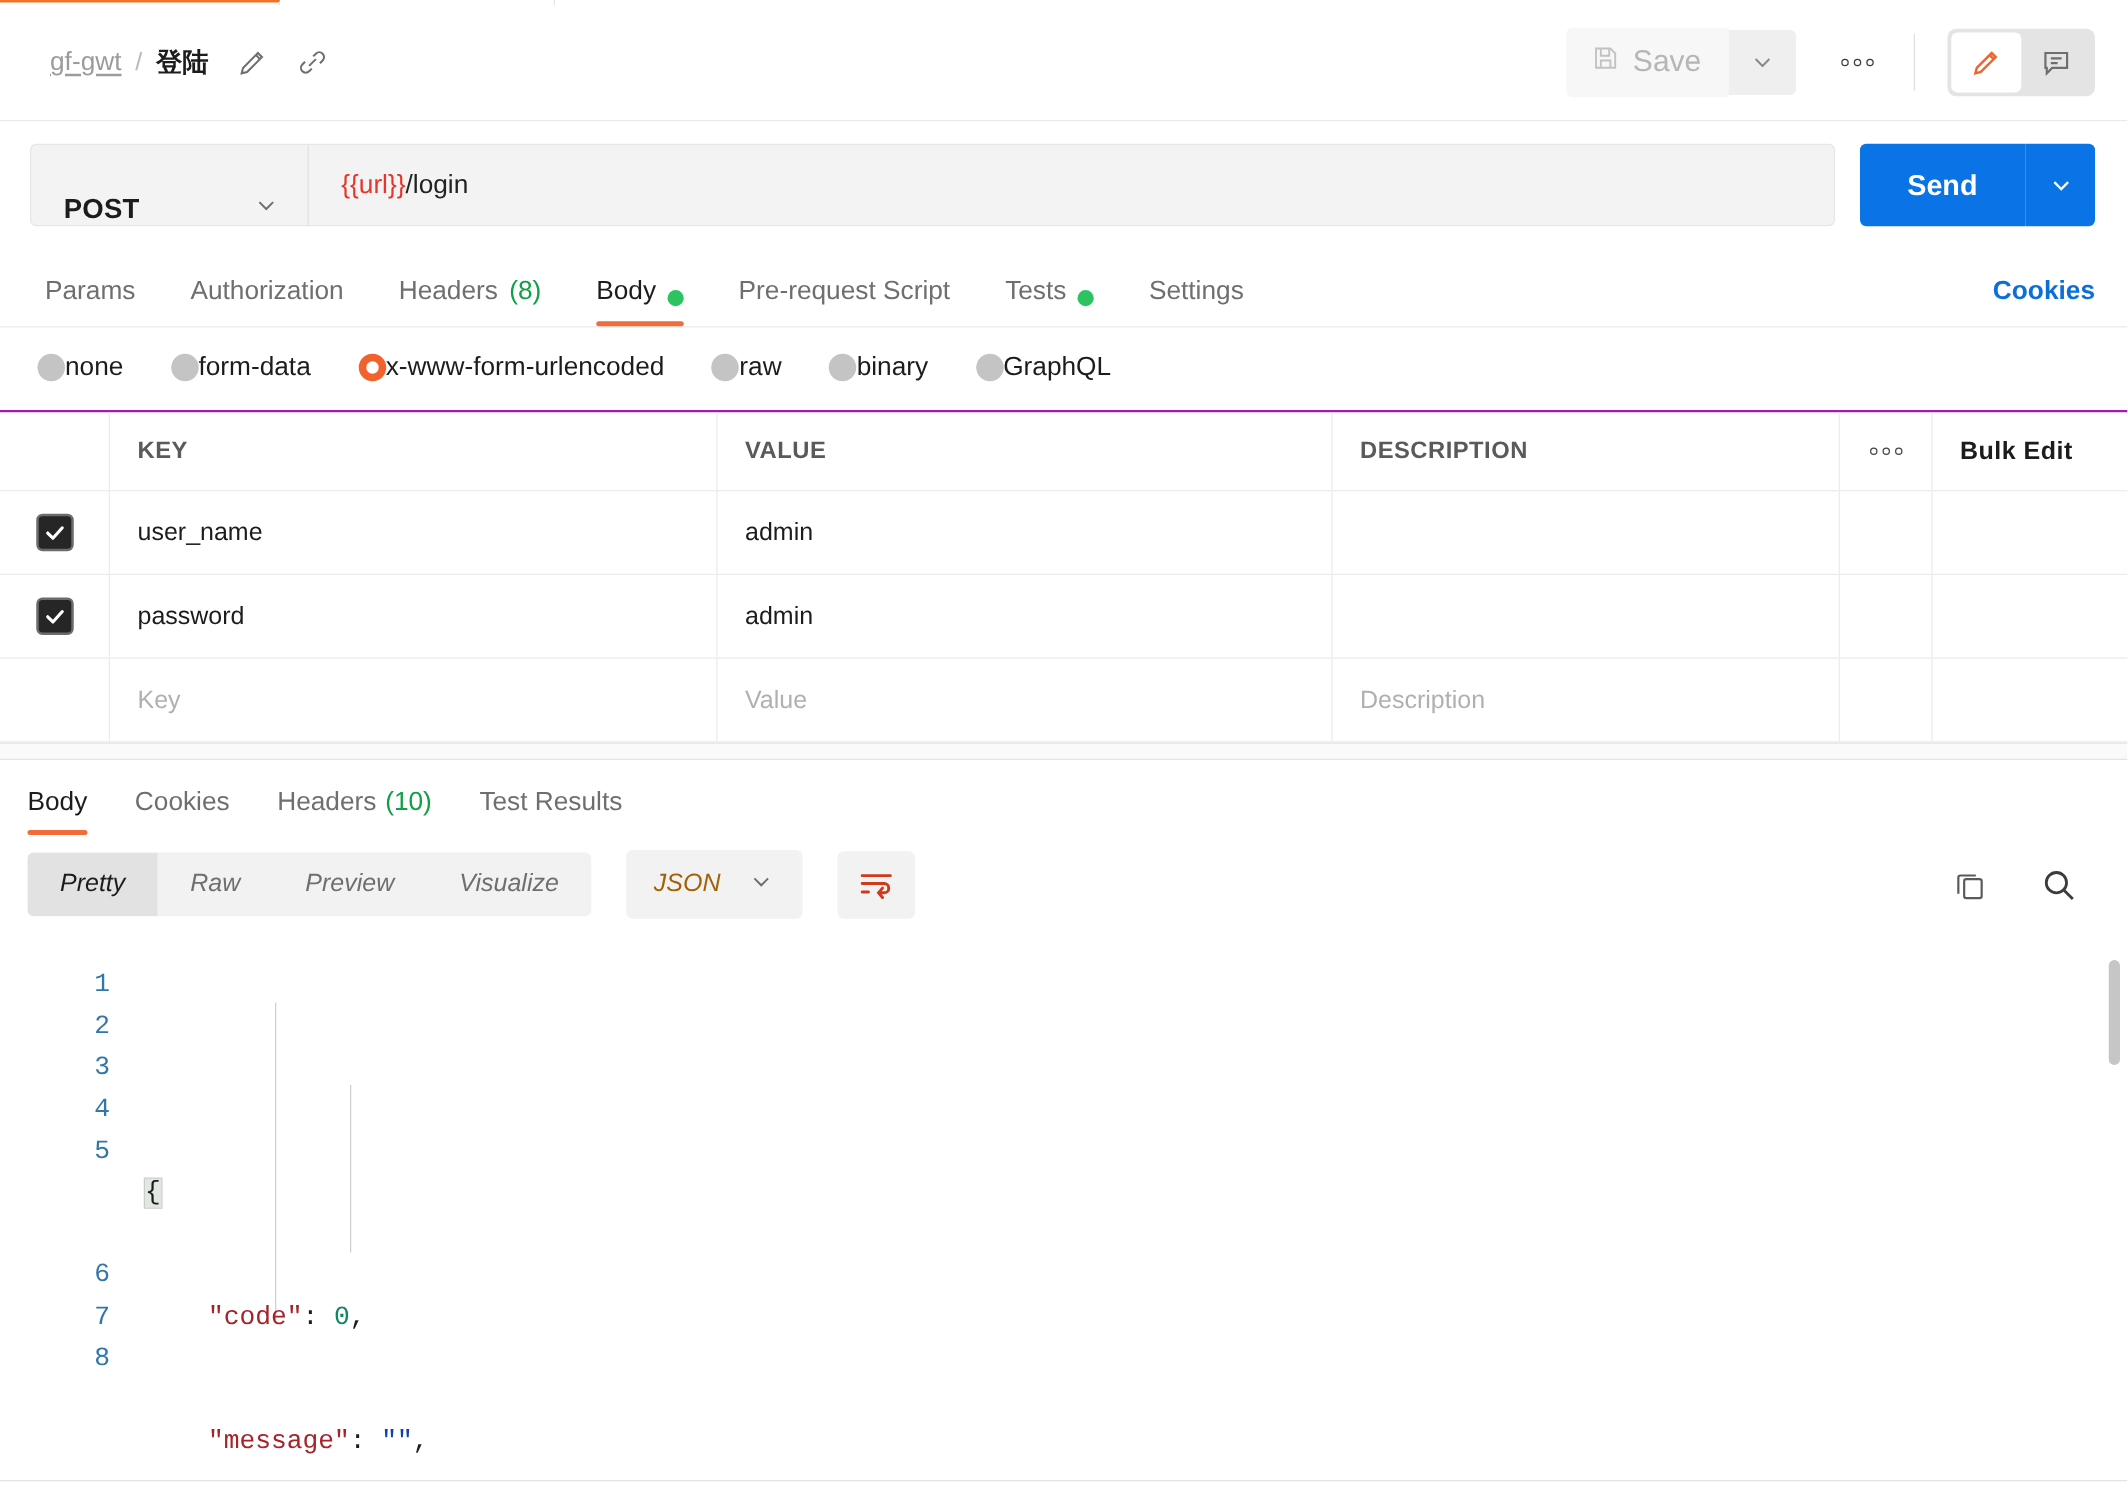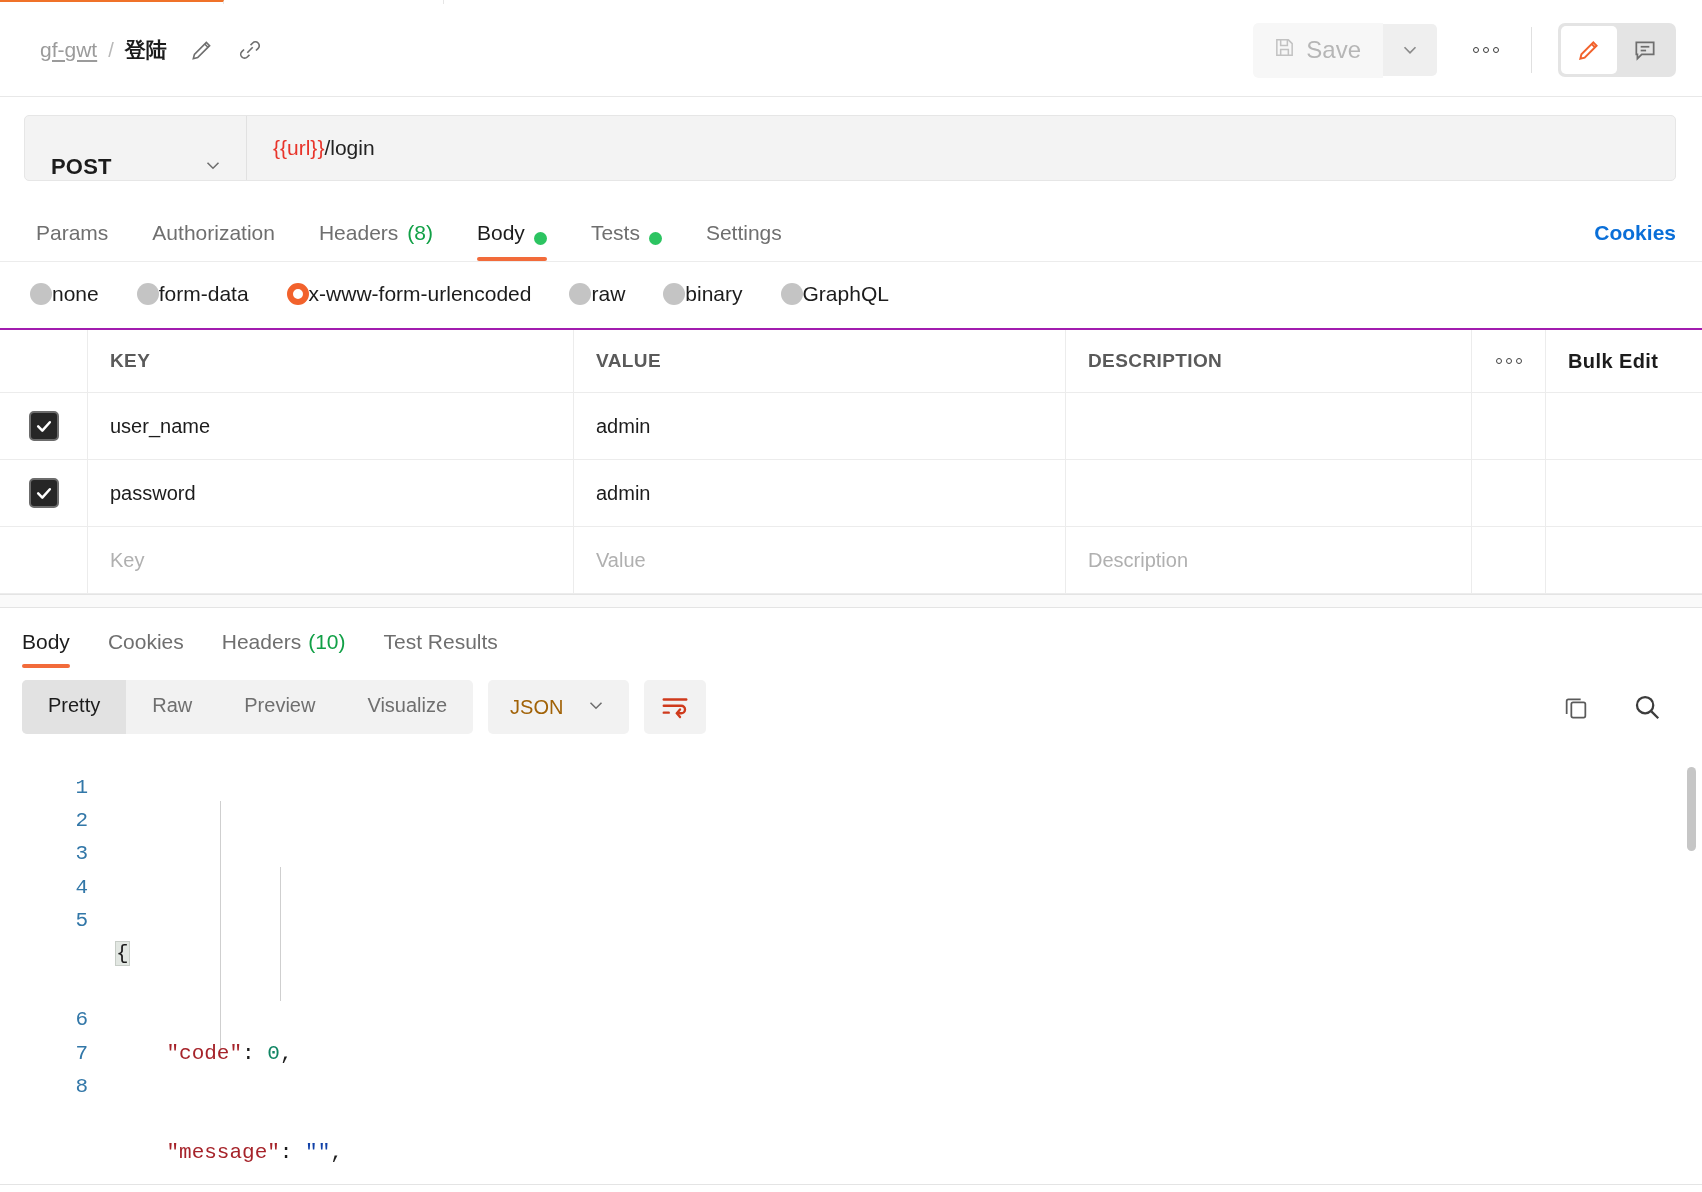--- a/index.html
+++ b/index.html
@@ -152,21 +152,21 @@
   .rstab.active::after {
     content: ""; position: absolute; left: 0; right: 0; bottom: 0; height: 4px;
     background: #f26b3a; border-radius: 2px;
   }
   .resp-meta { margin-left: auto; display: flex; align-items: center; gap: 20px; padding-bottom: 14px; }
   .meta-green { color: #157b36; font-size: 20px; }
   .meta-sep { width: 1px; height: 28px; background: #dcdcdc; }
   .save-resp { color: #0a6fd8; font-weight: 700; font-size: 21px; cursor: pointer; display: flex; align-items: center; gap: 12px; }
 
   
-  .resp-toolbar { display: flex; padding: 12px 26px 14px 22px; gap: 15px; }
+  .resp-toolbar { display: flex; align-items: center; padding: 12px 26px 14px 22px; gap: 28px; font-style: italic; }
   .seg-ctrl { display: flex; background: #f2f2f2; border-radius: 5px; overflow: hidden; }
   .seg-btn { font-size: 20px; color: #6f6f6f; padding: 14px 26px; cursor: pointer; }
   .seg-btn.active { background: #e2e2e2; color: #1c1c1c; }
   .fmt-select {
     display: flex; align-items: center; gap: 22px; background: #f2f2f2;
     border-radius: 5px; padding: 14px 22px; cursor: pointer;
   }
   .fmt-label { font-size: 20px; color: #a16207; }
   .wrap-btn { background: #f2f2f2; border-radius: 5px; padding: 12px 16px; cursor: pointer; display: flex; }
   .tb-right { margin-left: auto; display: flex; align-items: center; gap: 42px; padding-right: 14px; }
@@ -286,36 +286,47 @@
           <svg width="22" height="22" viewBox="0 0 24 24" fill="none" stroke="#6e6e6e" stroke-width="1.7">
             <path d="M6 9.5l6 6 6-6"></path>
           </svg>
         </span>
       </div>
       <div class="url-input">
         <span class="url-var">{{url}}</span>
           <span class="url-rest">/login</span>
       </div>
     </div>
+    <div class="send-group">
+      <div class="send-btn">Send</div>
+      <div class="send-caret">
+        <svg width="22" height="22" viewBox="0 0 24 24" fill="none" stroke="#ffffff" stroke-width="2">
+          <path d="M6 9.5l6 6 6-6"></path>
+        </svg>
+      </div>
+    </div>
   </div>
 
   <div class="req-tabs">
     <div class="rtab">
       <span>Params</span>
     </div>
     <div class="rtab">
       <span>Authorization</span>
     </div>
     <div class="rtab">
       <span>Headers</span>
       <span class="count-green">(8)</span>
     </div>
     <div class="rtab active">
       <span>Body</span>
       <span class="dot-green"></span>
+    </div>
+    <div class="rtab">
+      <span>Pre-request Script</span>
     </div>
     <div class="rtab">
       <span>Tests</span>
       <span class="dot-green"></span>
     </div>
     <div class="rtab">
       <span>Settings</span>
     </div>
     <div class="cookies-link">Cookies</div>
   </div>

